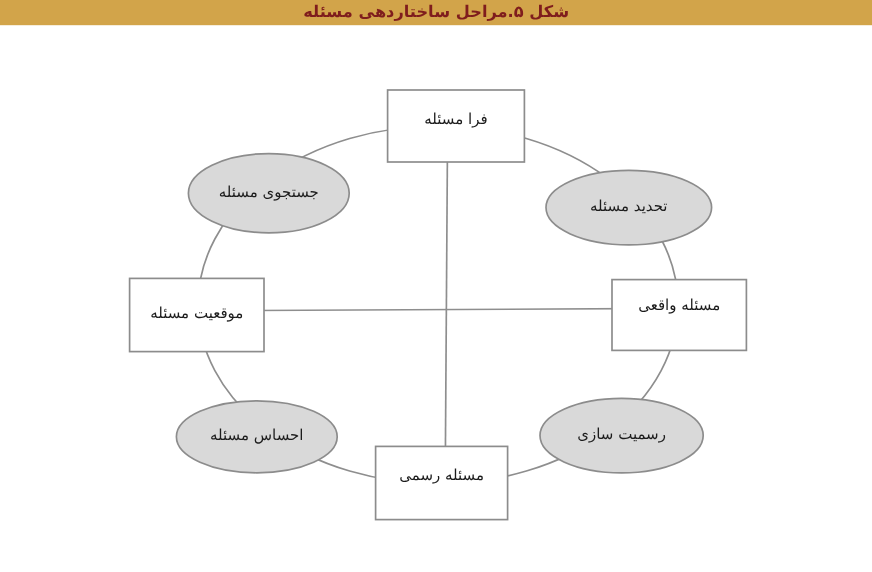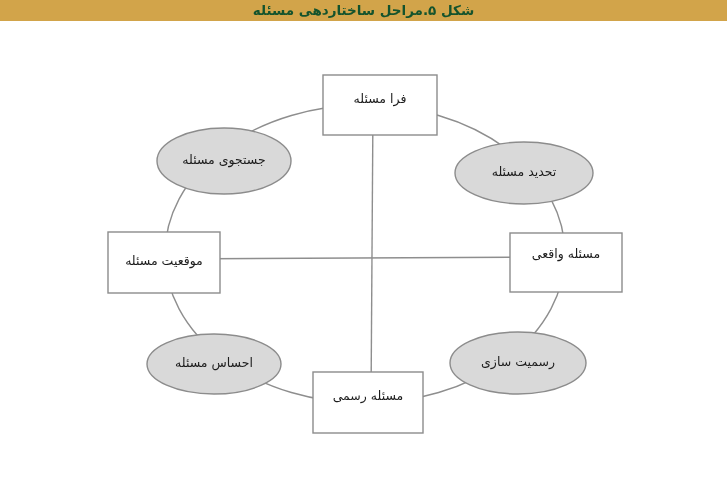--- a/index.html
+++ b/index.html
@@ -18,21 +18,21 @@
   .title-bar {
     position: absolute;
     top: 0; left: 0;
     width: 727px;
     height: 21px;
     display: flex;
     align-items: center;
     justify-content: center;
   }
   .title-bar .title-text {
-    color: #14532d;
+    color: #7f1d1d;
     font-size: 13.5px;
     font-weight: bold;
     direction: rtl;
     unicode-bidi: embed;
     letter-spacing: 0.2px;
     line-height: 21px;
   }
   .diagram-svg {
     position: absolute;
     top: 0; left: 0;

